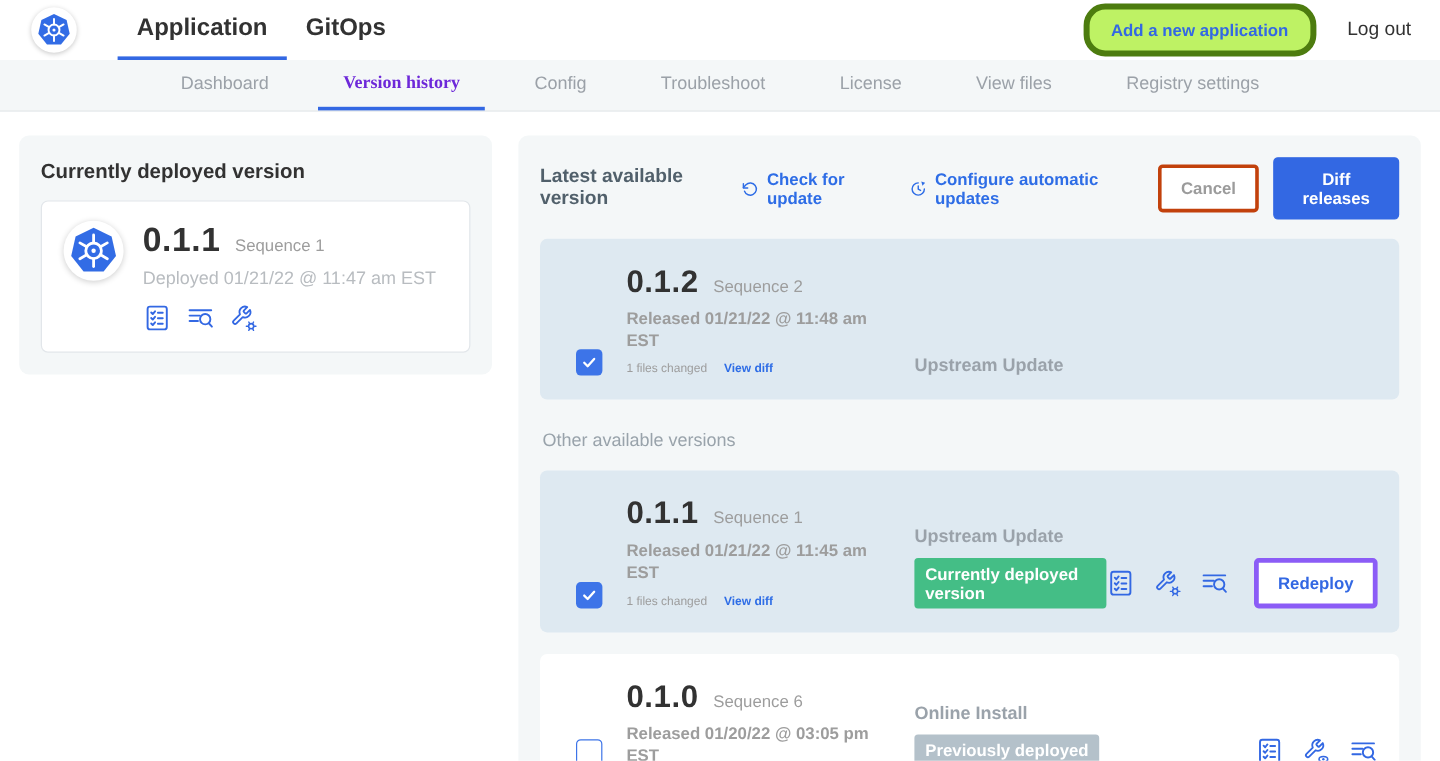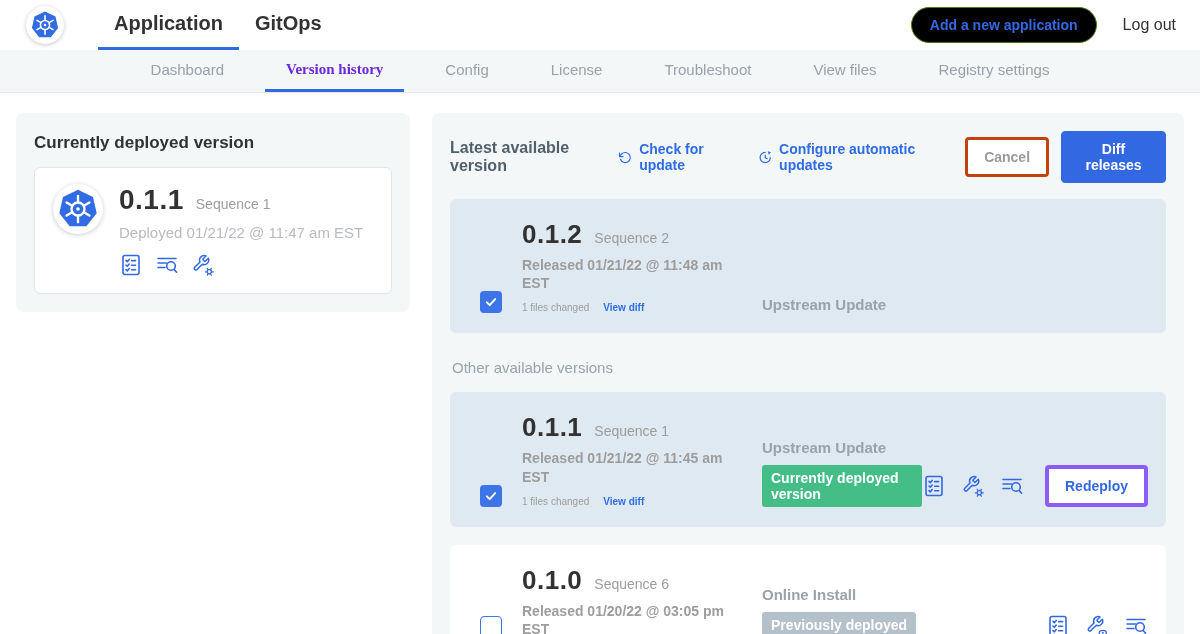--- a/index.html
+++ b/index.html
@@ -9,21 +9,21 @@
   
   .topnav { height: 50px; display: flex; align-items: stretch; padding: 0 24px 0 26px; background: #fff; }
   .logo-circle { width: 38px; height: 38px; border-radius: 50%; background: #fff; align-self: center;
     box-shadow: 0 1px 4px rgba(0,0,0,.22); display: flex; align-items: center; justify-content: center; margin-right: 34px; }
   .logo-circle svg { width: 28px; height: 28px; }
   .topnav-tabs { display: flex; align-items: stretch; }
   .topnav-tab { display: flex; align-items: center; padding: 0 16px; font-size: 20px; font-weight: 700;
     color: #323232; border-bottom: 3px solid transparent; cursor: pointer; }
   .topnav-tab.active { border-bottom-color: #3368e3; }
   .topnav-right { margin-left: auto; display: flex; align-items: center; gap: 26px; }
-  .pill-btn { background: #000000; border: 1px solid #4d7c0f; color: #3368e3; font-weight: 700; font-size: 14px;
+  .pill-btn { background: #bef264; border: 5px solid #4d7c0f; color: #3368e3; font-weight: 700; font-size: 14px;
     font-family: inherit; border-radius: 18px; padding: 9px 18px; cursor: pointer; }
   .logout { font-size: 16px; font-weight: 500; color: #323232; cursor: pointer; }
 
   
   .subnav { height: 43px; background: #f4f7f8; border-bottom: 1px solid #e5e8ea; display: flex;
     align-items: stretch; justify-content: center; gap: 20px; }
   .subnav-tab { display: flex; align-items: center; padding: 0 21px; font-size: 15px; color: #9ba1a8;
     border-bottom: 3px solid transparent; cursor: pointer; }
   .subnav-tab.active { color: #6d28d9; font-weight: 700; border-bottom-color: #3368e3; font-family: Liberation Serif, serif; }
 
@@ -183,22 +183,22 @@
   <div class="topnav-right">
     <button class="pill-btn">Add a new application</button>
     <span class="logout">Log out</span>
   </div>
 </header>
 
 <nav class="subnav">
   <div class="subnav-tab">Dashboard</div>
   <div class="subnav-tab active">Version history</div>
   <div class="subnav-tab">Config</div>
+  <div class="subnav-tab">Troubleshoot</div>
   <div class="subnav-tab">License</div>
-  <div class="subnav-tab">Troubleshoot</div>
   <div class="subnav-tab">View files</div>
   <div class="subnav-tab">Registry settings</div>
 </nav>
 
 <main class="main">
 
   <section class="panel left-panel">
     <h2>Currently deployed version</h2>
     <div class="deployed-card">
       <div class="k8s-badge">

